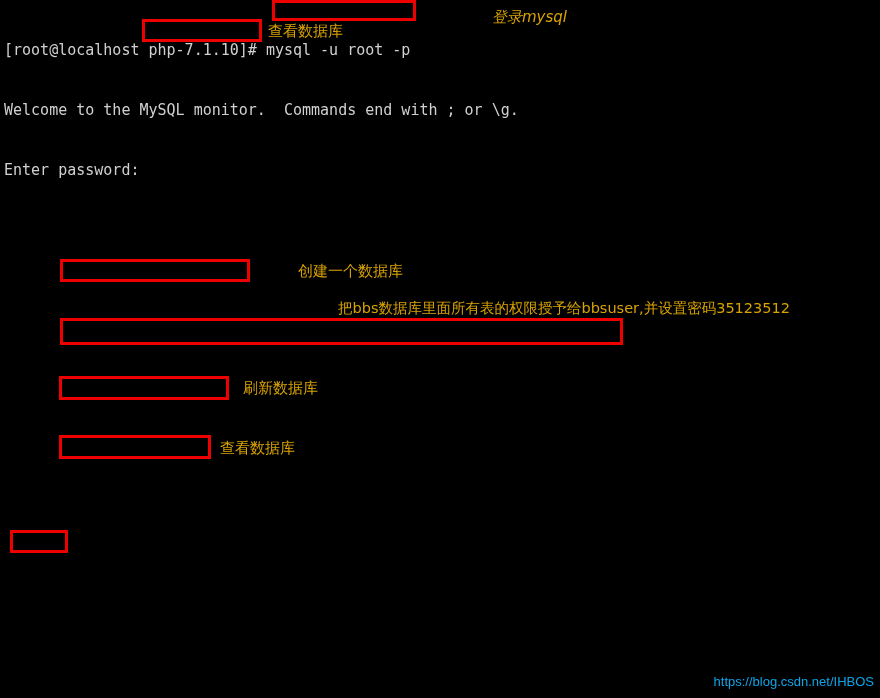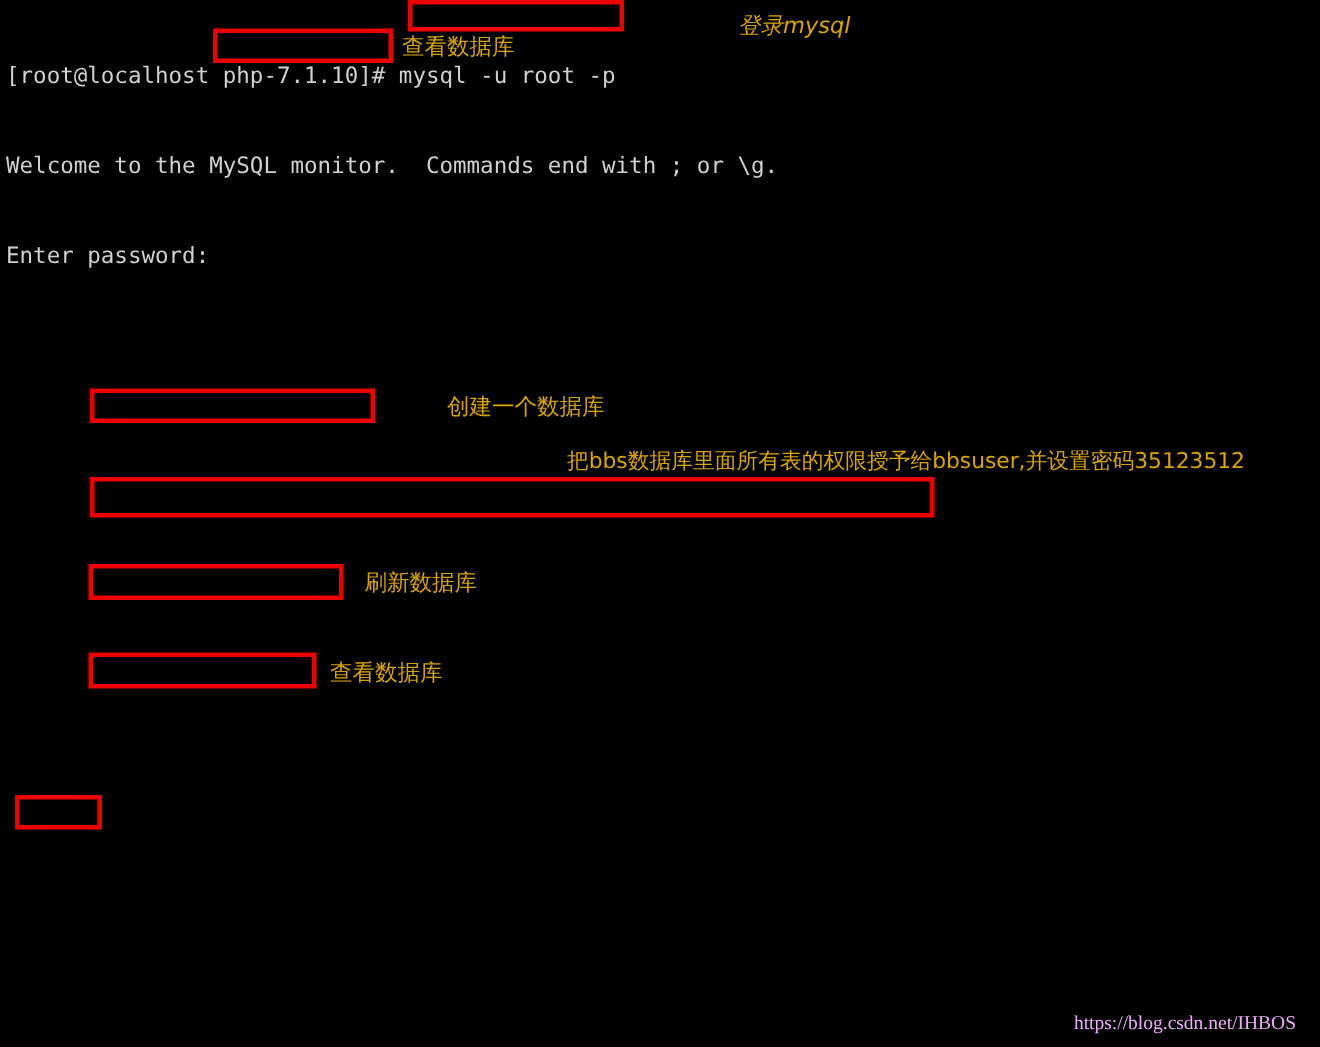--- a/index.html
+++ b/index.html
@@ -43,28 +43,27 @@
     position: absolute;
     color: #d9a300;
     font-family: "DejaVu Sans", "Liberation Sans", sans-serif;
     font-size: 15px;
     line-height: 18px;
     white-space: nowrap;
     font-weight: 500;
   }
   .note-long {
     font-size: 14.5px;
-    margin-left: 40px;
   }
   .watermark {
     position: absolute;
-    right: 16px;
+    right: 6px;
     bottom: 6px;
-    color: #f0abfc;
-    font-family: Liberation Serif, serif;
+    color: #0ea5e9;
+    font-family: Liberation Sans, sans-serif;
     font-size: 13px;
     white-space: nowrap;
   }
 </style>
 </head>
 <body>
 
 <div id="terminal">
 
   <div class="lines">

